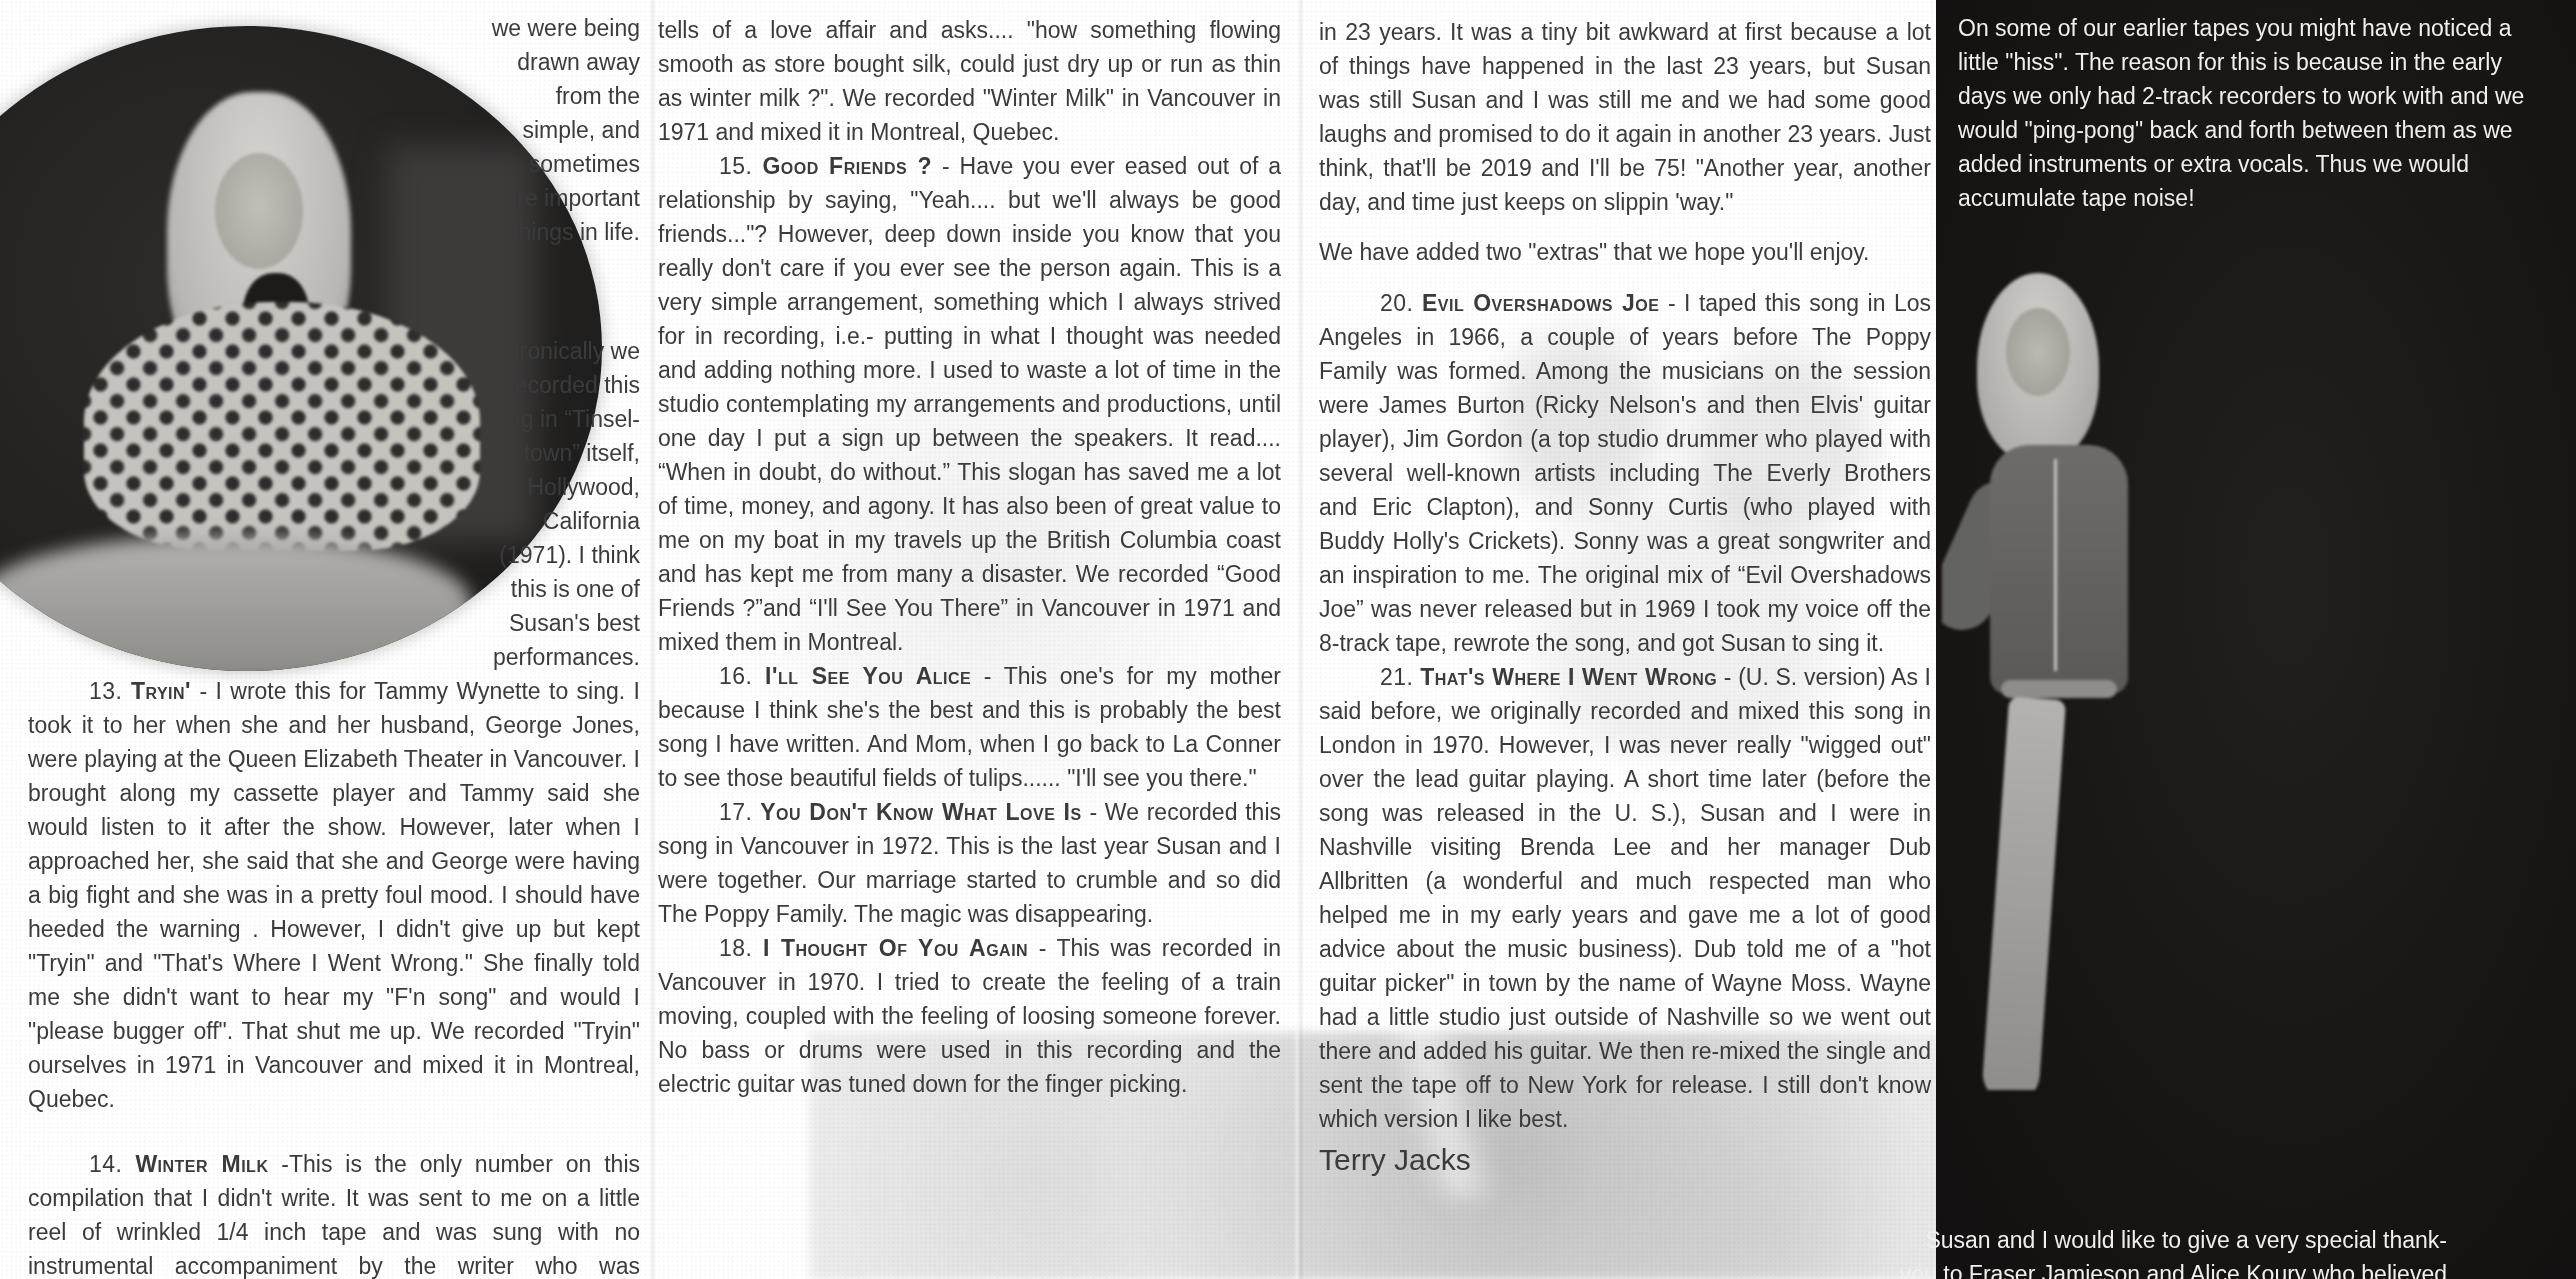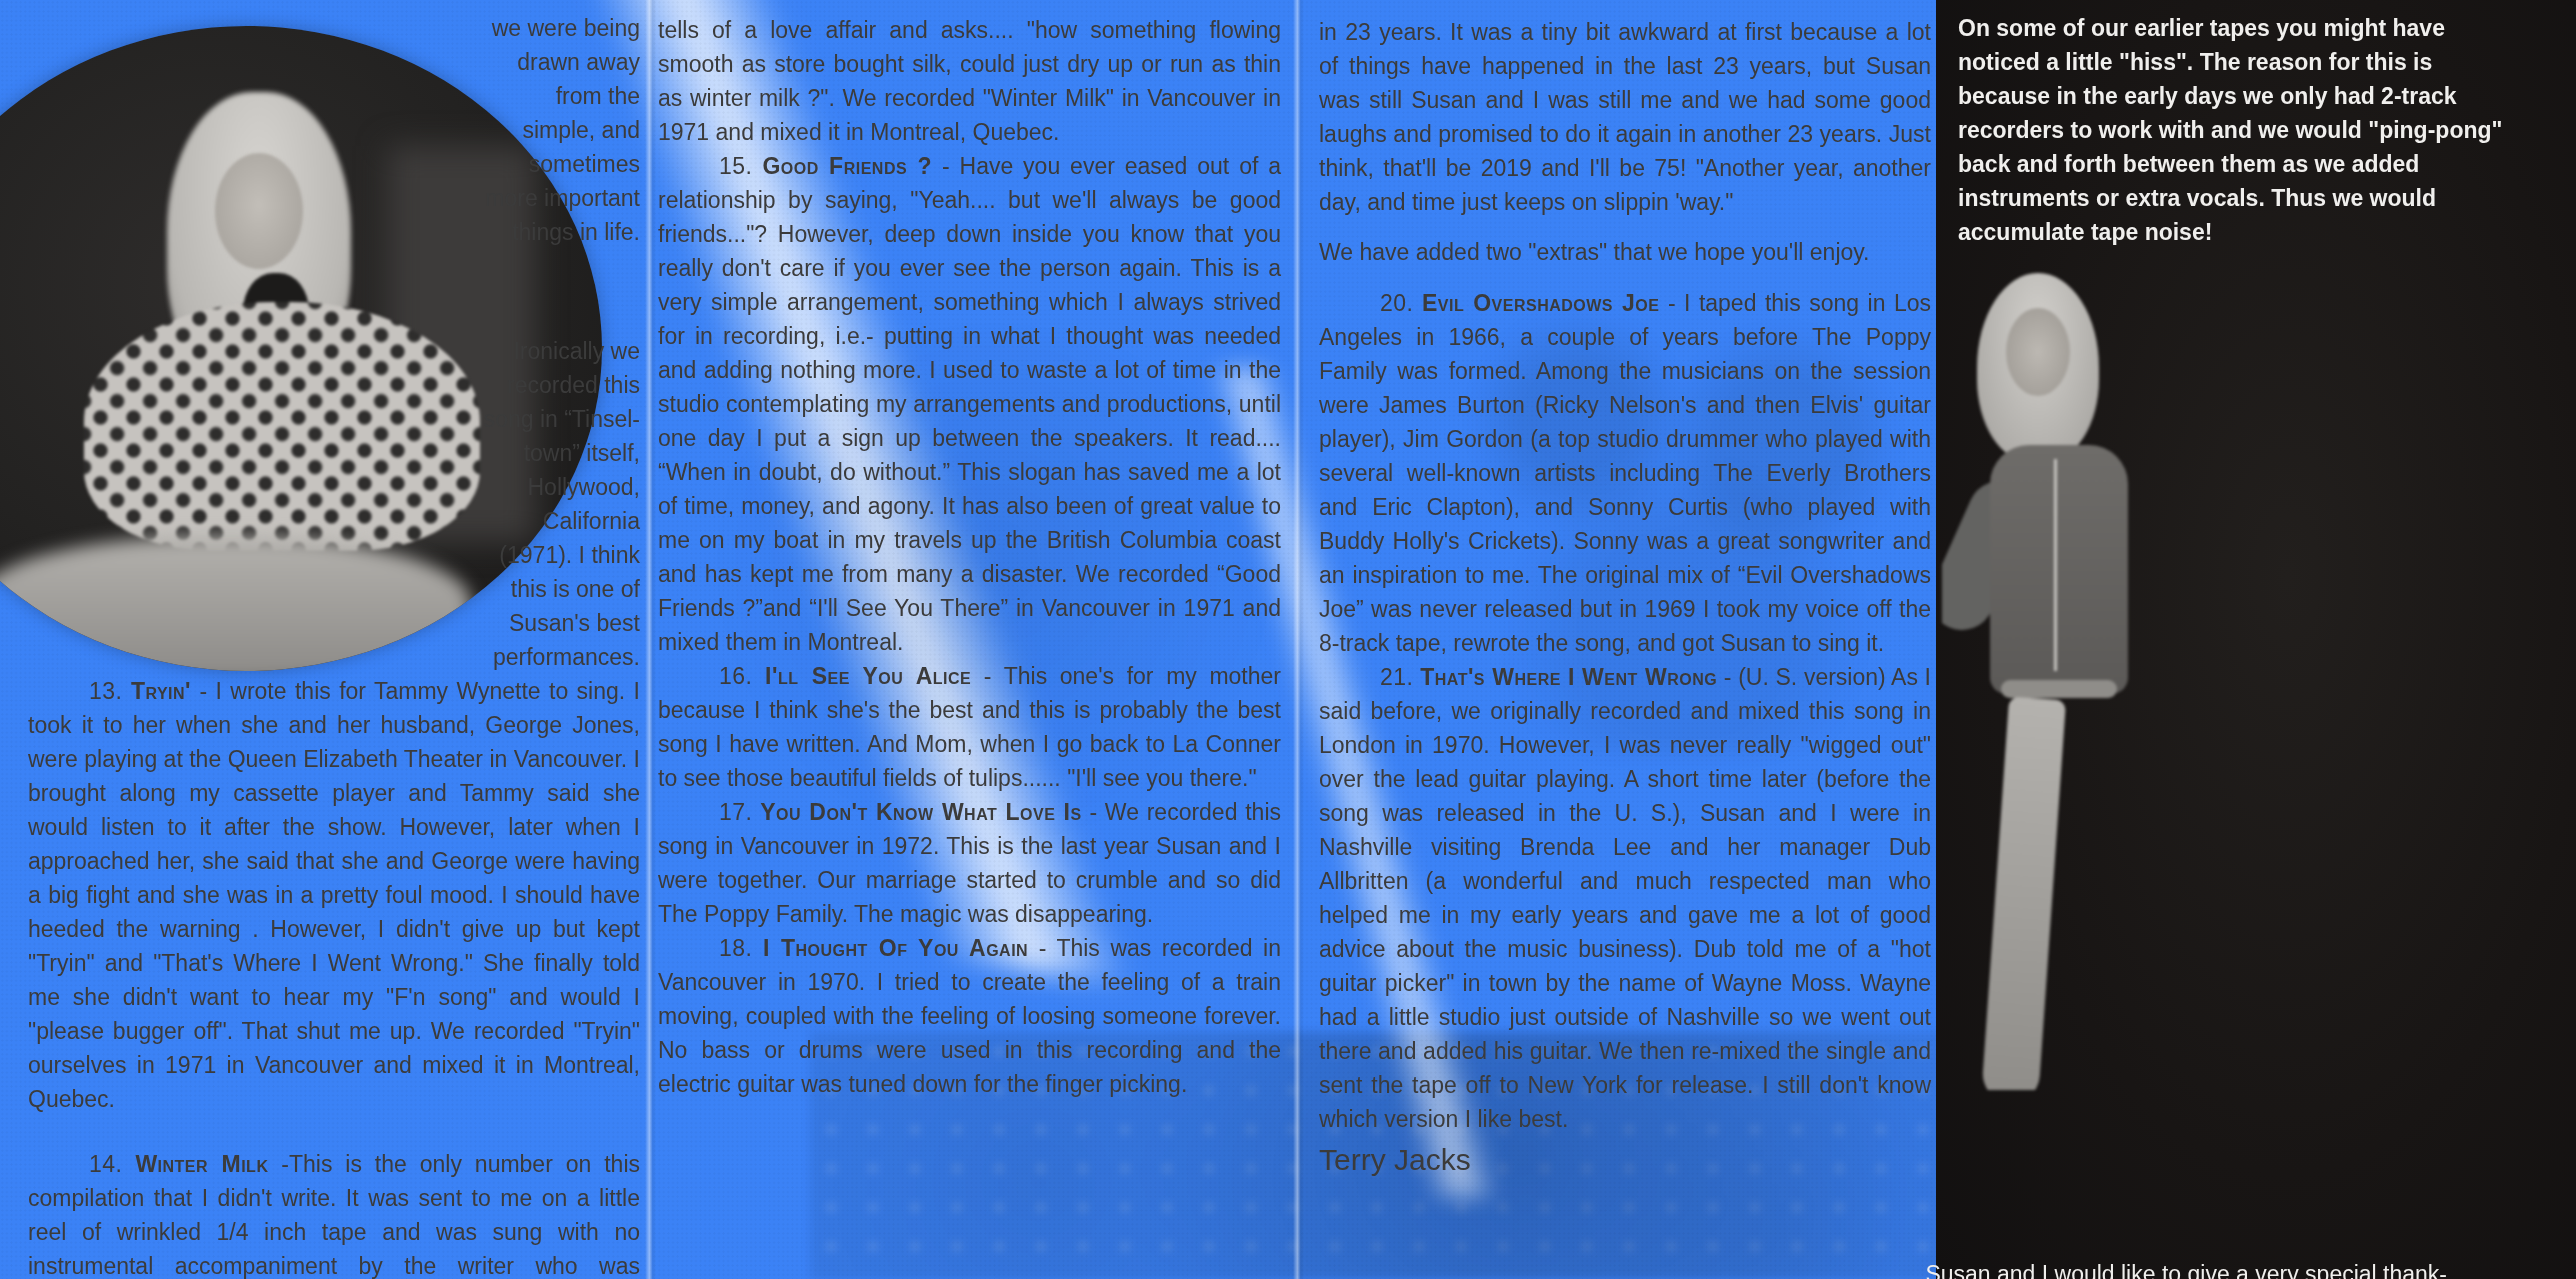--- a/index.html
+++ b/index.html
@@ -1,17 +1,17 @@
 <!DOCTYPE html>
 <html style="font-size:14.7px"><head>
 <meta charset="utf-8">
 <style>
   html,body{margin:0;padding:0;background:#555;}
   .page{position:relative;width:2576px;height:1279px;overflow:hidden;
-        background:#3b82f6;font-family:"Liberation Sans",sans-serif;color:#3b3b3b;}
+        background:#ffffff;font-family:"Liberation Sans",sans-serif;color:#3b3b3b;}
   .paper-noise{position:absolute;inset:0;pointer-events:none;
         background-image:radial-gradient(#00000012 0.9px,transparent 1.3px);
         background-size:4.6px 4.6px;opacity:.5;}
   
   .wm{position:absolute;pointer-events:none;}
   .wm-swoosh{left:497px;top:-55px;width:700px;height:995px;
         background:linear-gradient(62deg,transparent 42%,#ffffffcc 50%,transparent 58%);
         filter:blur(13px);transform:rotate(8deg);}
   .wm-flower{left:700px;top:332px;width:589px;height:516px;border-radius:50%;
         background:radial-gradient(circle at 50% 45%,#00000010,transparent 70%);filter:blur(9.2px);}
@@ -73,21 +73,21 @@
   .ttitle{font-weight:bold;font-variant:small-caps;letter-spacing:0.5px;}
   .col2{padding-top:13px;}
   .col3{padding-top:14.7px;}
   .signature{margin-top:3px;font-size:30px;line-height:41px;text-indent:0;}
   .sig-date{font-size:30px;line-height:41px;text-indent:0;}
   
   .panel{position:absolute;left:1936px;top:0;width:640px;height:1279px;
         background:radial-gradient(ellipse at 55% 45%,#221f1d 0%,#181514 60%,#121010 100%);
         color:#f0efed;}
   .panel p{position:relative;}
-  .hiss{padding:11px 48px 0 22px;font-size:23px;line-height:34px;text-align:left;font-weight:bold;}
+  .hiss{padding:11px 48px 0 22px;font-size:23px;line-height:34px;text-align:left;}
   .thanks{position:absolute;right:42px;top:1008px;width:553px;text-align:right;
         font-size:23px;line-height:34px;}
   
   .band-photo{position:absolute;left:5.5px;top:247px;width:516px;height:843px;overflow:hidden;}
   .band-photo *{position:absolute;}
   .bp-blur{filter:blur(1.8px);}
   .w-hair{left:35px;top:26px;width:122px;height:189px;border-radius:55% 55% 48% 48%;
         background:radial-gradient(ellipse at 50% 32%,#d2d0cc,#aeaca8 75%,#7c7a77);}
   .w-face{left:64px;top:61px;width:64px;height:88px;border-radius:50%;
         background:radial-gradient(#bcb8b2,#9b9791);}

